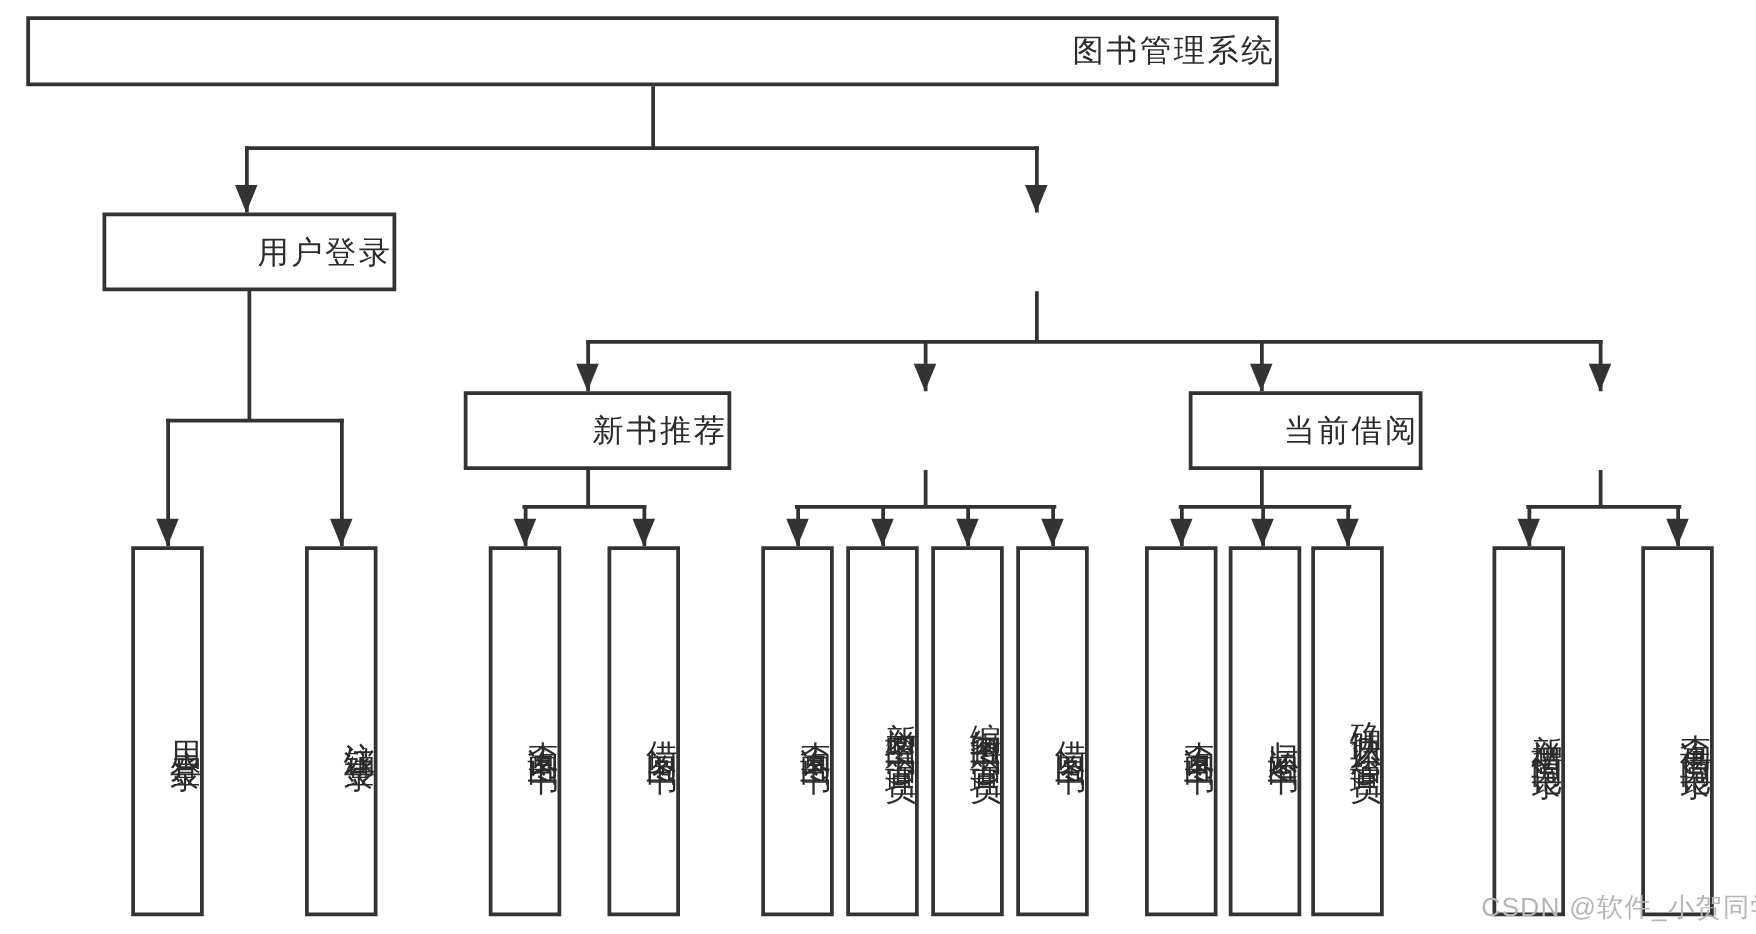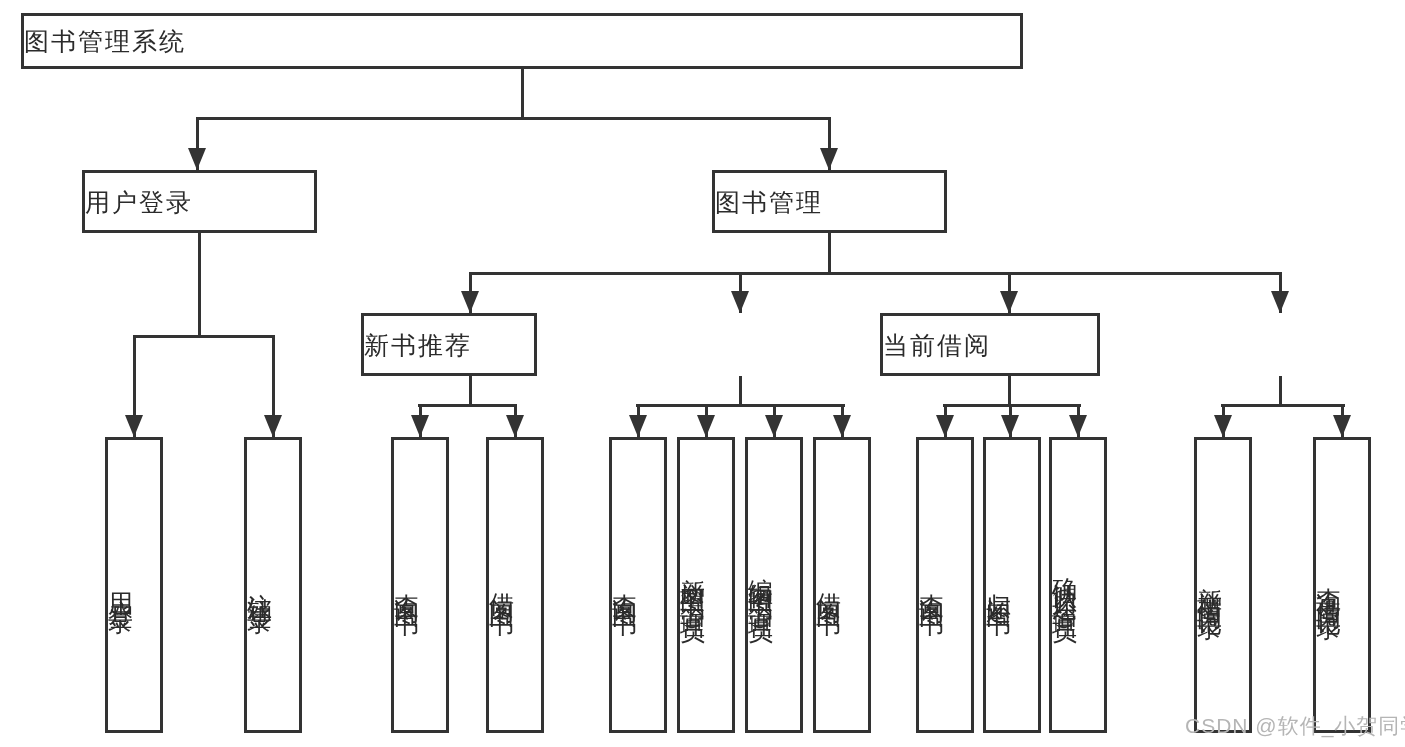--- a/index.html
+++ b/index.html
@@ -7,21 +7,21 @@
   .stage{
     position:relative;width:1405px;height:747px;overflow:hidden;
     background:var(--page-background,#ffffff);
     font-family:"Liberation Sans","DejaVu Sans",sans-serif;
     color:var(--text,#2b2b2b);
   }
   .box{
     position:absolute;box-sizing:border-box;
     border:3px solid var(--line,#333333);
     background:var(--box-background,#ffffff);
-    display:flex;align-items:center;justify-content:flex-start;
+    display:flex;align-items:center;justify-content:flex-end;padding-left:35px;
   }
   .lbl{
     font-size:25px;letter-spacing:2px;line-height:1.2;
     color:var(--text,#2b2b2b);white-space:nowrap;
   }
   .leaf .lbl{
     writing-mode:vertical-rl;text-orientation:mixed;
     letter-spacing:6px;line-height:1;
   }
   .vline{position:absolute;width:3px;background:var(--line,#333333);}
@@ -42,28 +42,25 @@
 
 <div class="stage">
 
   <div class="box" style="left:21px;top:13px;width:1002px;height:56px">
     <span class="lbl">图书管理系统</span>
   </div>
 
   <div class="box" style="left:82px;top:170px;width:235px;height:63px">
     <span class="lbl">用户登录</span>
   </div>
-  <div class="box" style="left:712px;top:170px;width:235px;height:63px">
-    <span class="lbl">图书管理</span>
-  </div>
 
-  <div class="box" style="left:361px;top:313px;width:176px;height:63px">
+  <div class="box" style="left:371px;top:313px;width:214px;height:63px">
     <span class="lbl">新书推荐</span>
   </div>
-  <div class="box" style="left:880px;top:313px;width:220px;height:63px">
+  <div class="box" style="left:951px;top:313px;width:187px;height:63px">
     <span class="lbl">当前借阅</span>
   </div>
 
   <div class="box leaf" style="left:105px;top:437px;width:58px;height:296px">
     <span class="lbl">用户登录</span>
   </div>
   <div class="box leaf" style="left:244px;top:437px;width:58px;height:296px">
     <span class="lbl">注销登录</span>
   </div>
   <div class="box leaf" style="left:391px;top:437px;width:58px;height:296px">

